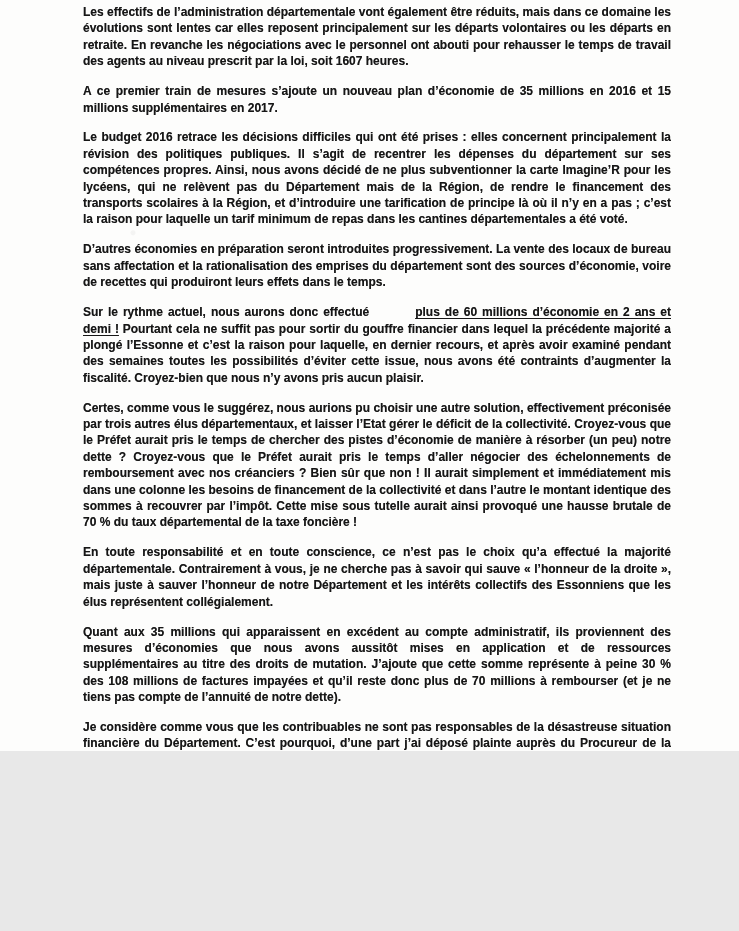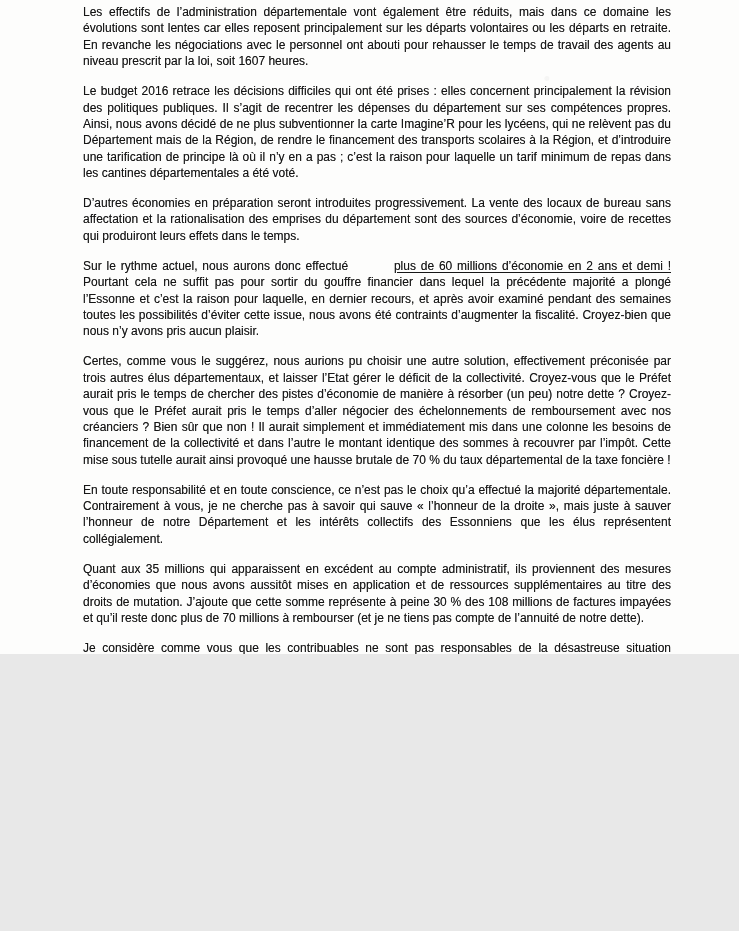--- a/index.html
+++ b/index.html
@@ -3,30 +3,31 @@
 <meta charset="utf-8">
 <style>
   html, body {
     margin: 0;
     padding: 0;
     background: #e8e8e8;
   }
   .page {
     position: relative;
     width: 739px;
-    height: 654px;
+    height: 751px;
     margin: 0 auto;
     background:
       radial-gradient(circle at 18% 31%, rgba(120,120,120,0.07) 0 2px, transparent 3px),
       radial-gradient(circle at 74% 12%, rgba(120,120,120,0.06) 0 2px, transparent 3px),
       radial-gradient(circle at 88% 55%, rgba(120,120,120,0.06) 0 2px, transparent 3px),
       radial-gradient(circle at 40% 93%, rgba(120,120,120,0.05) 0 2px, transparent 3px),
       #fdfdfc;
     overflow: hidden;
     font-family: "Liberation Sans", "DejaVu Sans", sans-serif;
+    font-weight: bold;
   }
   .content {
     position: absolute;
     left: 83px;
     top: 4px;
     width: 588px;
     font-size: 12px;
     line-height: 16.4px;
     color: #161616;
     text-align: justify;
@@ -58,20 +59,21 @@
     color: #121212;
     text-shadow: 0 0 0.4px rgba(25,25,25,0.5);
   }
 </style>
 </head>
 <body>
 
 <div class="page">
   <div class="content" id="doc-content">
       <p><span>Les effectifs de l’administration départementale vont également être réduits, mais dans ce domaine les évolutions sont lentes car elles reposent principalement sur les départs volontaires ou les départs en retraite. En revanche les négociations avec le personnel ont abouti pour rehausser le temps de travail des agents au niveau prescrit par la loi, soit 1607 heures.</span></p>
+      <p><span>A ce premier train de mesures s’ajoute un nouveau plan d’économie de 35 millions en 2016 et 15 millions supplémentaires en 2017.</span></p>
       <p><span>Le budget 2016 retrace les décisions difficiles qui ont été prises : elles concernent principalement la révision des politiques publiques. Il s’agit de recentrer les dépenses du département sur ses compétences propres. Ainsi, nous avons décidé de ne plus subventionner la carte Imagine’R pour les lycéens, qui ne relèvent pas du Département mais de la Région, de rendre le financement des transports scolaires à la Région, et d’introduire une tarification de principe là où il n’y en a pas ; c’est la raison pour laquelle un tarif minimum de repas dans les cantines départementales a été voté.</span></p>
       <p><span>D’autres économies en préparation seront introduites progressivement. La vente des locaux de bureau sans affectation et la rationalisation des emprises du département sont des sources d’économie, voire de recettes qui produiront leurs effets dans le temps.</span></p>
       <p><span>Sur le rythme actuel, nous aurons donc effectué </span><span class="u">plus de 60 millions d’économie en 2 ans et demi !</span><span> Pourtant cela ne suffit pas pour sortir du gouffre financier dans lequel la précédente majorité a plongé l’Essonne et c’est la raison pour laquelle, en dernier recours, et après avoir examiné pendant des semaines toutes les possibilités d’éviter cette issue, nous avons été contraints d’augmenter la fiscalité. Croyez-bien que nous n’y avons pris aucun plaisir.</span></p>
       <p><span>Certes, comme vous le suggérez, nous aurions pu choisir une autre solution, effectivement préconisée par trois autres élus départementaux, et laisser l’Etat gérer le déficit de la collectivité. Croyez-vous que le Préfet aurait pris le temps de chercher des pistes d’économie de manière à résorber (un peu) notre dette ? Croyez-vous que le Préfet aurait pris le temps d’aller négocier des échelonnements de remboursement avec nos créanciers ? Bien sûr que non ! Il aurait simplement et immédiatement mis dans une colonne les besoins de financement de la collectivité et dans l’autre le montant identique des sommes à recouvrer par l’impôt. Cette mise sous tutelle aurait ainsi provoqué une hausse brutale de 70 % du taux départemental de la taxe foncière !</span></p>
       <p><span>En toute responsabilité et en toute conscience, ce n’est pas le choix qu’a effectué la majorité départementale. Contrairement à vous, je ne cherche pas à savoir qui sauve « l’honneur de la droite », mais juste à sauver l’honneur de notre Département et les intérêts collectifs des Essonniens que les élus représentent collégialement.</span></p>
       <p><span>Quant aux 35 millions qui apparaissent en excédent au compte administratif, ils proviennent des mesures d’économies que nous avons aussitôt mises en application et de ressources supplémentaires au titre des droits de mutation. J’ajoute que cette somme représente à peine 30 % des 108 millions de factures impayées et qu’il reste donc plus de 70 millions à rembourser (et je ne tiens pas compte de l’annuité de notre dette).</span></p>
       <p><span>Je considère comme vous que les contribuables ne sont pas responsables de la désastreuse situation financière du Département. C’est pourquoi, d’une part j’ai déposé plainte auprès du Procureur de la République afin que toute la lumière soit faite sur les décisions passées qui ont pu amener à voter des budgets insincères, et, d’autre part, nous avons engagé une procédure qui permettra dorénavant la certification des comptes du Département afin que de tels dysfonctionnements ne puissent plus se produire. Nous venons d’ailleurs d’apprendre avec plaisir que </span><span class="u">l’Essonne a été choisie pour être collectivité pilote pour la certification des comptes</span><span>.</span></p>
     </div>
   <div class="footer-ref">Réf : CAB/LS/CL</div>
   <div class="page-num">2</div>

